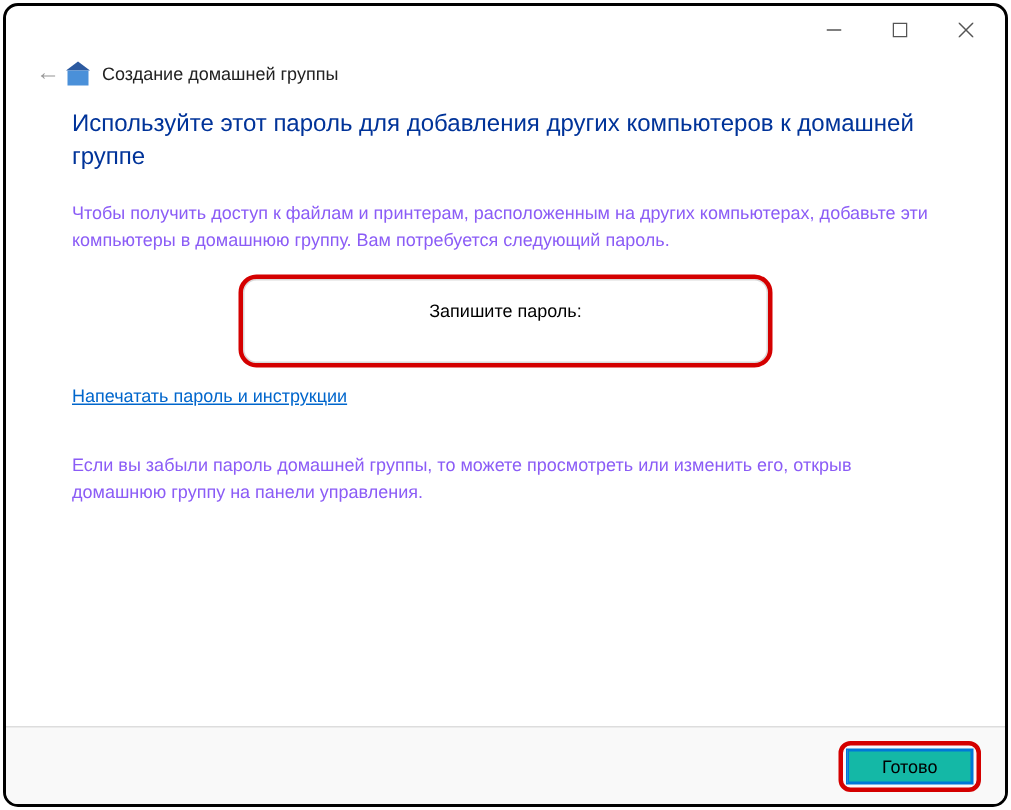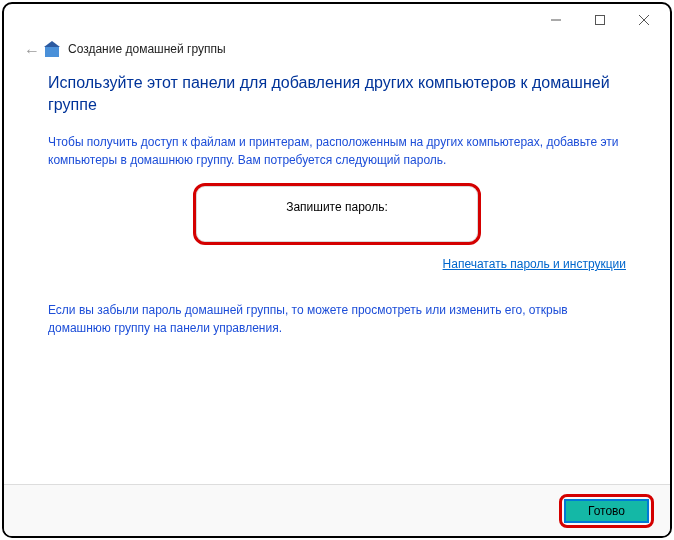--- a/index.html
+++ b/index.html
@@ -76,28 +76,28 @@
     padding: 4px 44px 0 44px;
   }
   .instruction {
     color: #003399;
     font-size: 16px;
     line-height: 1.35;
     margin-bottom: 18px;
   }
   .body-text {
     font-size: 12px;
-    color: #1d4ed8;
+    color: #8b5cf6;
     line-height: 1.5;
     margin-bottom: 14px;
   }
   .pwd-panel {
     border: 3px solid #d40000;
     border-radius: 12px;
-    width: 288px;
+    width: 356px;
     margin: 9px auto 12px auto;
     padding: 14px 18px 18px 18px;
     text-align: center;
     box-shadow: 0 0 0 1px rgba(0,0,0,0.15) inset;
   }
   .pwd-label {
     font-size: 12px;
     margin-bottom: 10px;
   }
   .pwd-box {
@@ -107,21 +107,21 @@
     font-family: Consolas, "Courier New", monospace;
     font-size: 24px;
     font-weight: bold;
     letter-spacing: 1px;
     color: #000;
     display: inline-block;
     min-width: 230px;
   }
   .print-link {
     display: block;
-    text-align: right;
+    text-align: left;
     color: #0066cc;
     text-decoration: underline;
     font-size: 12px;
     margin-bottom: 30px;
     cursor: pointer;
   }
   .footer {
     position: absolute;
     bottom: 0; left: 0; right: 0;
     border-top: 1px solid #ddd;
@@ -174,21 +174,21 @@
   <div class="header-row">
     <span class="back-arrow">←</span>
     <span class="hg-icon">
       <span class="roof"></span>
         <span class="house"></span>
     </span>
     <span class="wiz-title">Создание домашней группы</span>
   </div>
 
   <div class="content">
-    <div class="instruction">Используйте этот панели для добавления других компьютеров к домашней группе</div>
+    <div class="instruction">Используйте этот пароль для добавления других компьютеров к домашней группе</div>
     <div class="body-text">Чтобы получить доступ к файлам и принтерам, расположенным на других компьютерах, добавьте эти компьютеры в домашнюю группу. Вам потребуется следующий пароль.</div>
 
     <div class="pwd-panel">
       <div class="pwd-label">Запишите пароль:</div>
     </div>
 
     <a class="print-link">Напечатать пароль и инструкции</a>
 
     <div class="body-text">Если вы забыли пароль домашней группы, то можете просмотреть или изменить его, открыв домашнюю группу на панели управления.</div>
   </div>

